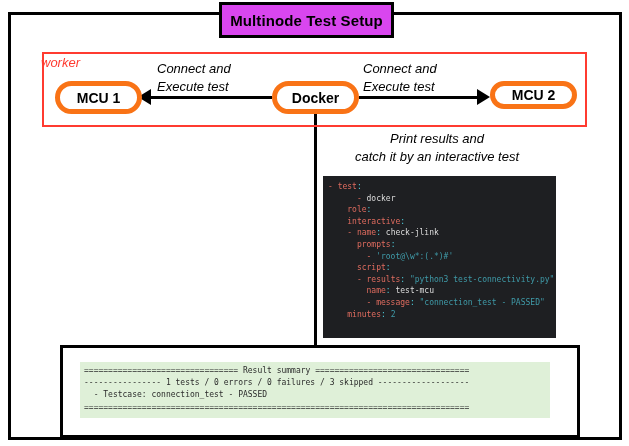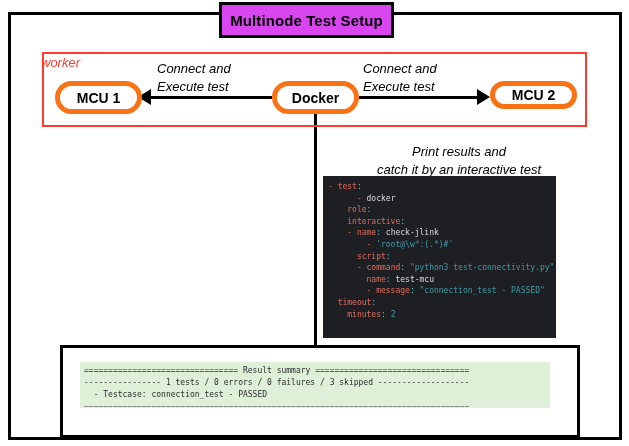--- a/index.html
+++ b/index.html
@@ -145,23 +145,22 @@
     font-style: italic;
     color: #000000;
     text-align: left;
     line-height: 18px;
     z-index: 5;
     white-space: nowrap;
   }
   #edge-label-left  { left: 157px; top: 60px; width: 110px; }
   #edge-label-right { left: 363px; top: 60px; width: 110px; }
   #edge-label-down  {
-    left: 318px; top: 143px; width: 238px;
+    left: 318px; top: 130px; width: 238px;
     text-align: center;
-    padding-left: 22px;
   }
 
   
   .code-block {
     position: absolute;
     left: 323px;
     top: 176px;
     width: 233px;
     height: 162px;
     background: #1e1f22;
@@ -194,21 +193,21 @@
     border: 3px solid #000000;
     box-sizing: border-box;
     background: #ffffff;
     z-index: 6;
   }
   .summary-panel {
     position: absolute;
     left: 17px;
     top: 14px;
     width: 470px;
-    height: 46px;
+    height: 56px;
     background: #dff0d8;
     padding: 3px 4px;
     box-sizing: border-box;
     overflow: hidden;
   }
   .summary-line {
     font-family: "DejaVu Sans Mono", monospace;
     font-size: 8px;
     line-height: 12.2px;
     color: #2b2b2b;
@@ -253,26 +252,26 @@
     <div>Print results and</div>
     <div>catch it by an interactive test</div>
   </div>
 
   <div class="code-block" id="code-block">
       <div class="code-line"><span class="tok-dash">- </span><span class="tok-key">test</span><span class="tok-punct">:</span></div>
       <div class="code-line"><span class="tok-val">      </span><span class="tok-dash">- </span><span class="tok-val">docker</span></div>
       <div class="code-line"><span class="tok-val">    </span><span class="tok-key">role</span><span class="tok-punct">:</span></div>
       <div class="code-line"><span class="tok-val">    </span><span class="tok-key">interactive</span><span class="tok-punct">:</span></div>
       <div class="code-line"><span class="tok-val">    </span><span class="tok-dash">- </span><span class="tok-key">name</span><span class="tok-punct">: </span><span class="tok-val">check-jlink</span></div>
+      <div class="code-line"><span class="tok-val">      </span><span class="tok-key">prompts</span><span class="tok-punct">:</span></div>
       <div class="code-line"><span class="tok-val">        </span><span class="tok-dash">- </span><span class="tok-str">'root@\w*:(.*)#'</span></div>
       <div class="code-line"><span class="tok-val">      </span><span class="tok-key">script</span><span class="tok-punct">:</span></div>
-      <div class="code-line"><span class="tok-val">      </span><span class="tok-dash">- </span><span class="tok-key">command</span><span class="tok-punct">: </span><span class="tok-str">"python3 test-connectivity.py"</span></div>
+      <div class="code-line"><span class="tok-val">      </span><span class="tok-dash">- </span><span class="tok-key">results</span><span class="tok-punct">: </span><span class="tok-str">"python3 test-connectivity.py"</span></div>
       <div class="code-line"><span class="tok-val">        </span><span class="tok-key">name</span><span class="tok-punct">: </span><span class="tok-val">test-mcu</span></div>
       <div class="code-line"><span class="tok-val">        </span><span class="tok-dash">- </span><span class="tok-key">message</span><span class="tok-punct">: </span><span class="tok-str">"connection_test - PASSED"</span></div>
-      <div class="code-line"><span class="tok-val">  </span><span class="tok-key">timeout</span><span class="tok-punct">:</span></div>
       <div class="code-line"><span class="tok-val">    </span><span class="tok-key">minutes</span><span class="tok-punct">: </span><span class="tok-num">2</span></div>
     </div>
 
   <div class="summary-box">
     <div class="summary-panel" id="summary-panel">
         <div class="summary-line">================================ Result summary ================================</div>
         <div class="summary-line">---------------- 1 tests / 0 errors / 0 failures / 3 skipped -------------------</div>
         <div class="summary-line">  - Testcase: connection_test - PASSED</div>
         <div class="summary-line">================================================================================</div>
       </div>

